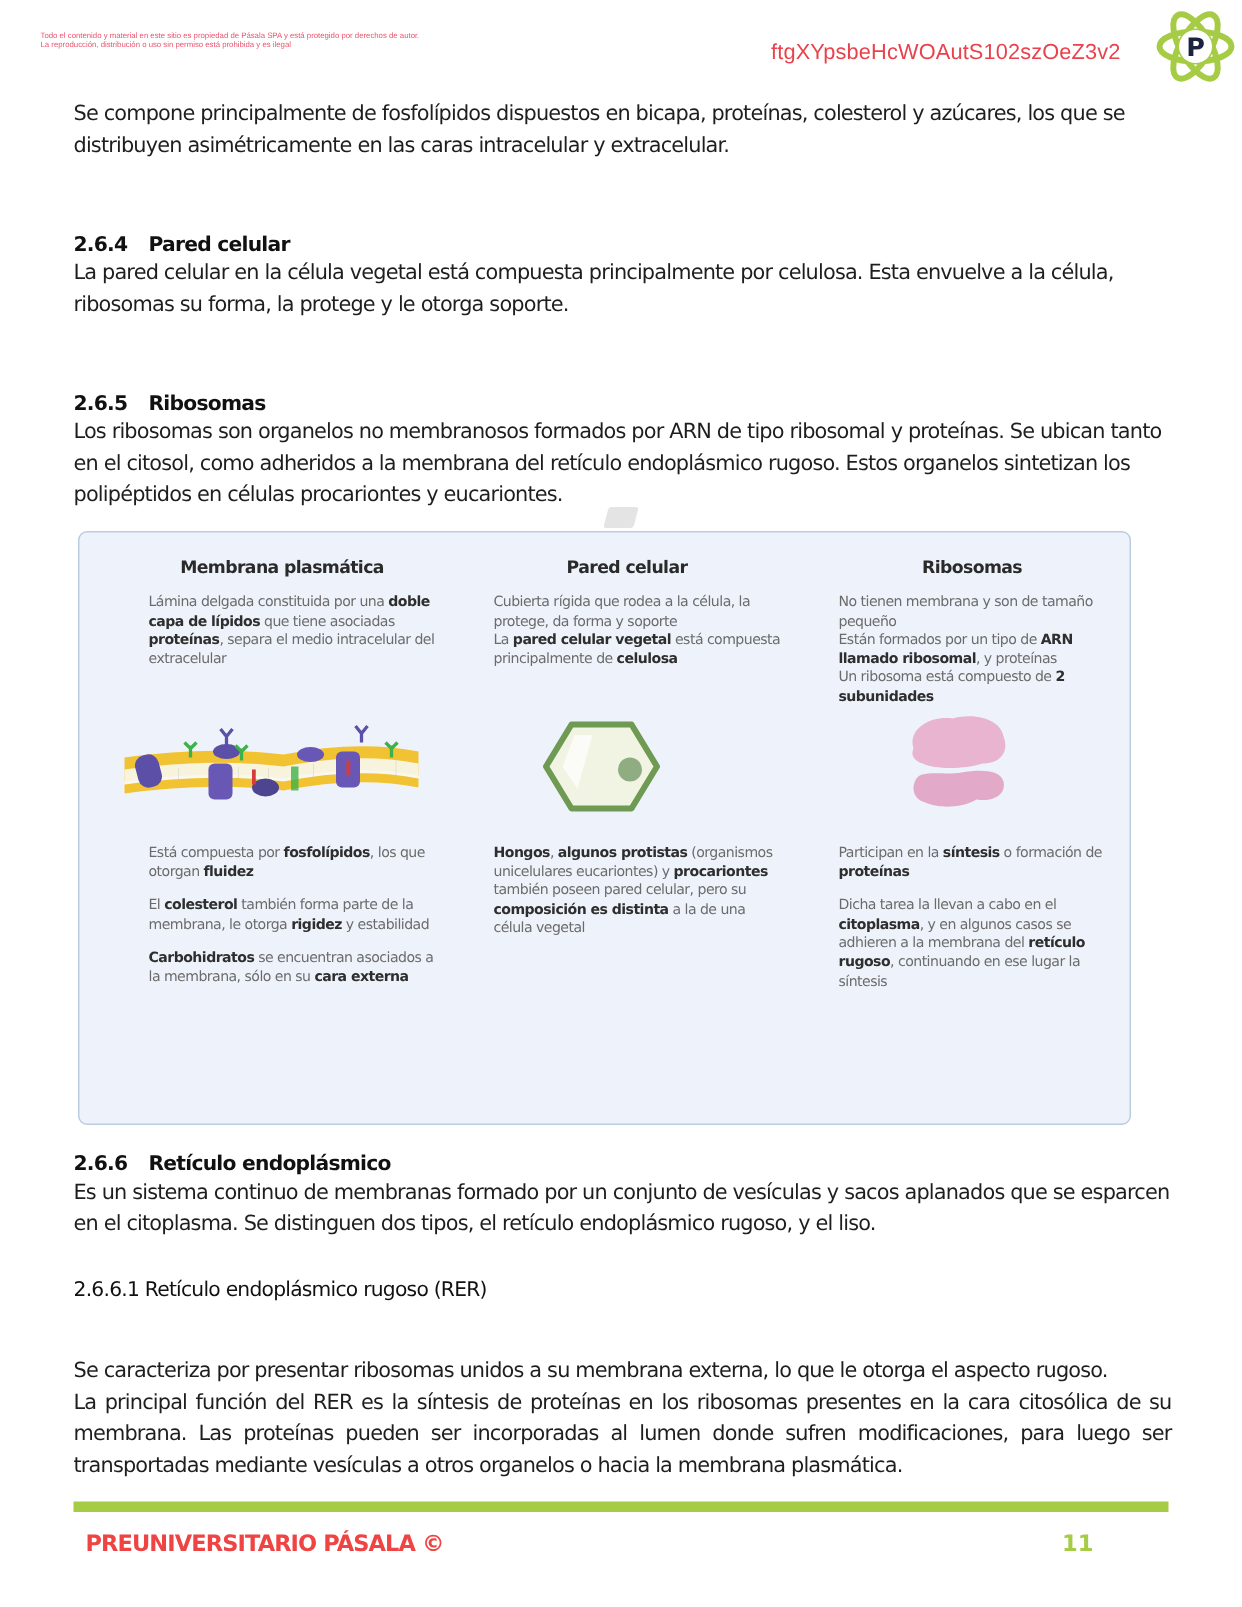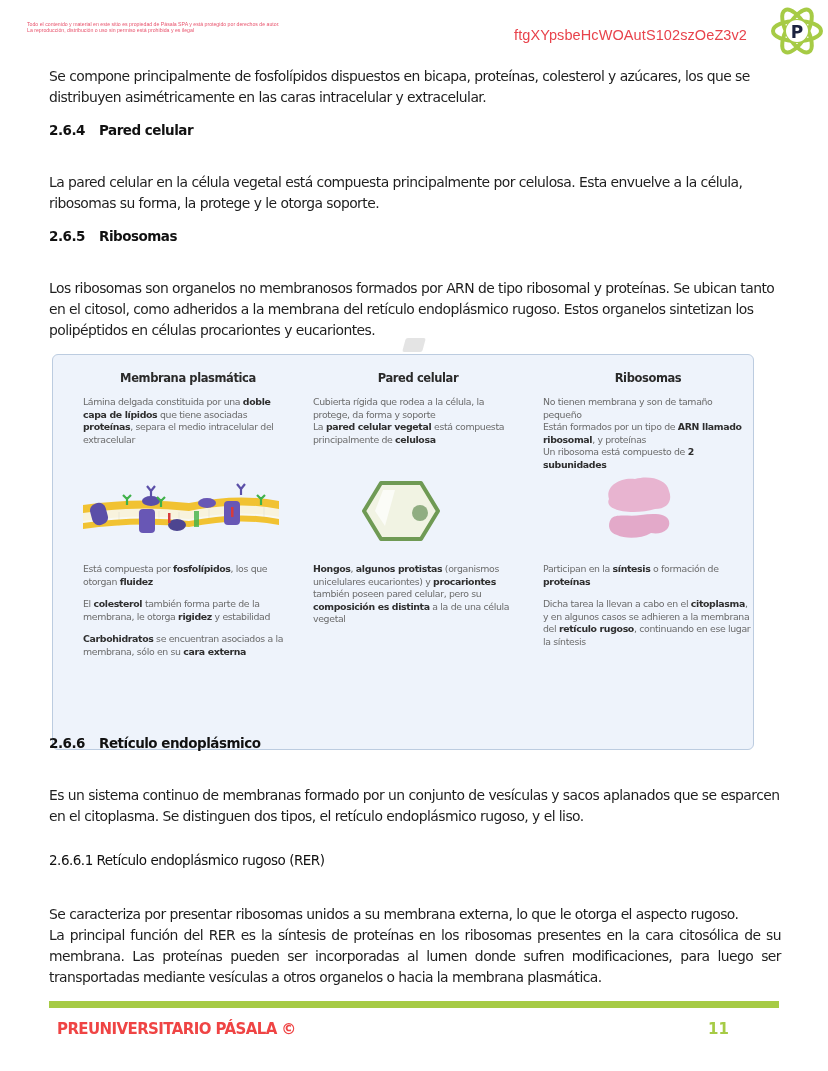--- a/index.html
+++ b/index.html
@@ -16,40 +16,40 @@
     font-family: "Liberation Sans", sans-serif; letter-spacing: 0.1px;
   }
   .logo { position: absolute; left: 770px; top: 2px; width: 54px; height: 58px; }
   .body-text {
     position: absolute; left: 49px; width: 732px; font-size: 13.9px; line-height: 21px; color: #1e1e1e;
     font-family: "DejaVu Sans", sans-serif; letter-spacing: -0.55px;
   }
   .justify { text-align: justify; }
   .heading {
     position: absolute; left: 49px; font-size: 13.5px; font-weight: bold; color: #111;
-    font-family: "DejaVu Sans", sans-serif; letter-spacing: -0.5px;
+    font-family: "DejaVu Sans", sans-serif; letter-spacing: -0.5px; margin-top: 33px;
   }
   .heading .num { display: inline-block; width: 50px; }
   .subheading {
     position: absolute; left: 49px; font-size: 13.5px; color: #111;
     font-family: "DejaVu Sans", sans-serif; letter-spacing: -0.5px;
   }
   .fade-mark { position: absolute; background: #d9d9d9; opacity: 0.7; }
   .figure {
     position: absolute; left: 52px; top: 354px; width: 702px; height: 396px;
     background: #eef3fb; border: 1.5px solid #bccce0; border-radius: 6px; box-sizing: border-box;
   }
   .col { position: absolute; top: 0; width: 210px; }
   .col-title {
     font-size: 11.5px; font-weight: bold; color: #2a2a2a; text-align: center; margin-top: 16px;
     font-family: "DejaVu Sans", sans-serif; letter-spacing: -0.4px;
   }
   .col-text {
     font-size: 9.4px; line-height: 12.6px; color: #6b6b6b; margin-top: 11px;
-    font-family: "DejaVu Sans", sans-serif; letter-spacing: -0.35px;
+    font-family: "DejaVu Sans", sans-serif; letter-spacing: -0.35px; margin-left: 16px;
   }
   .col-text b { color: #2e2e2e; }
   .col-text p { margin: 0 0 10px 0; }
   .illus { position: absolute; }
   .footer-bar { position: absolute; left: 49px; top: 1001px; width: 730px; height: 7px; background: #a6cb45; }
   .footer-left {
     position: absolute; left: 57px; top: 1020px; font-size: 15px; font-weight: bold; color: #ef4444;
     font-family: "DejaVu Sans", sans-serif; letter-spacing: -0.6px;
   }
   .footer-right {

